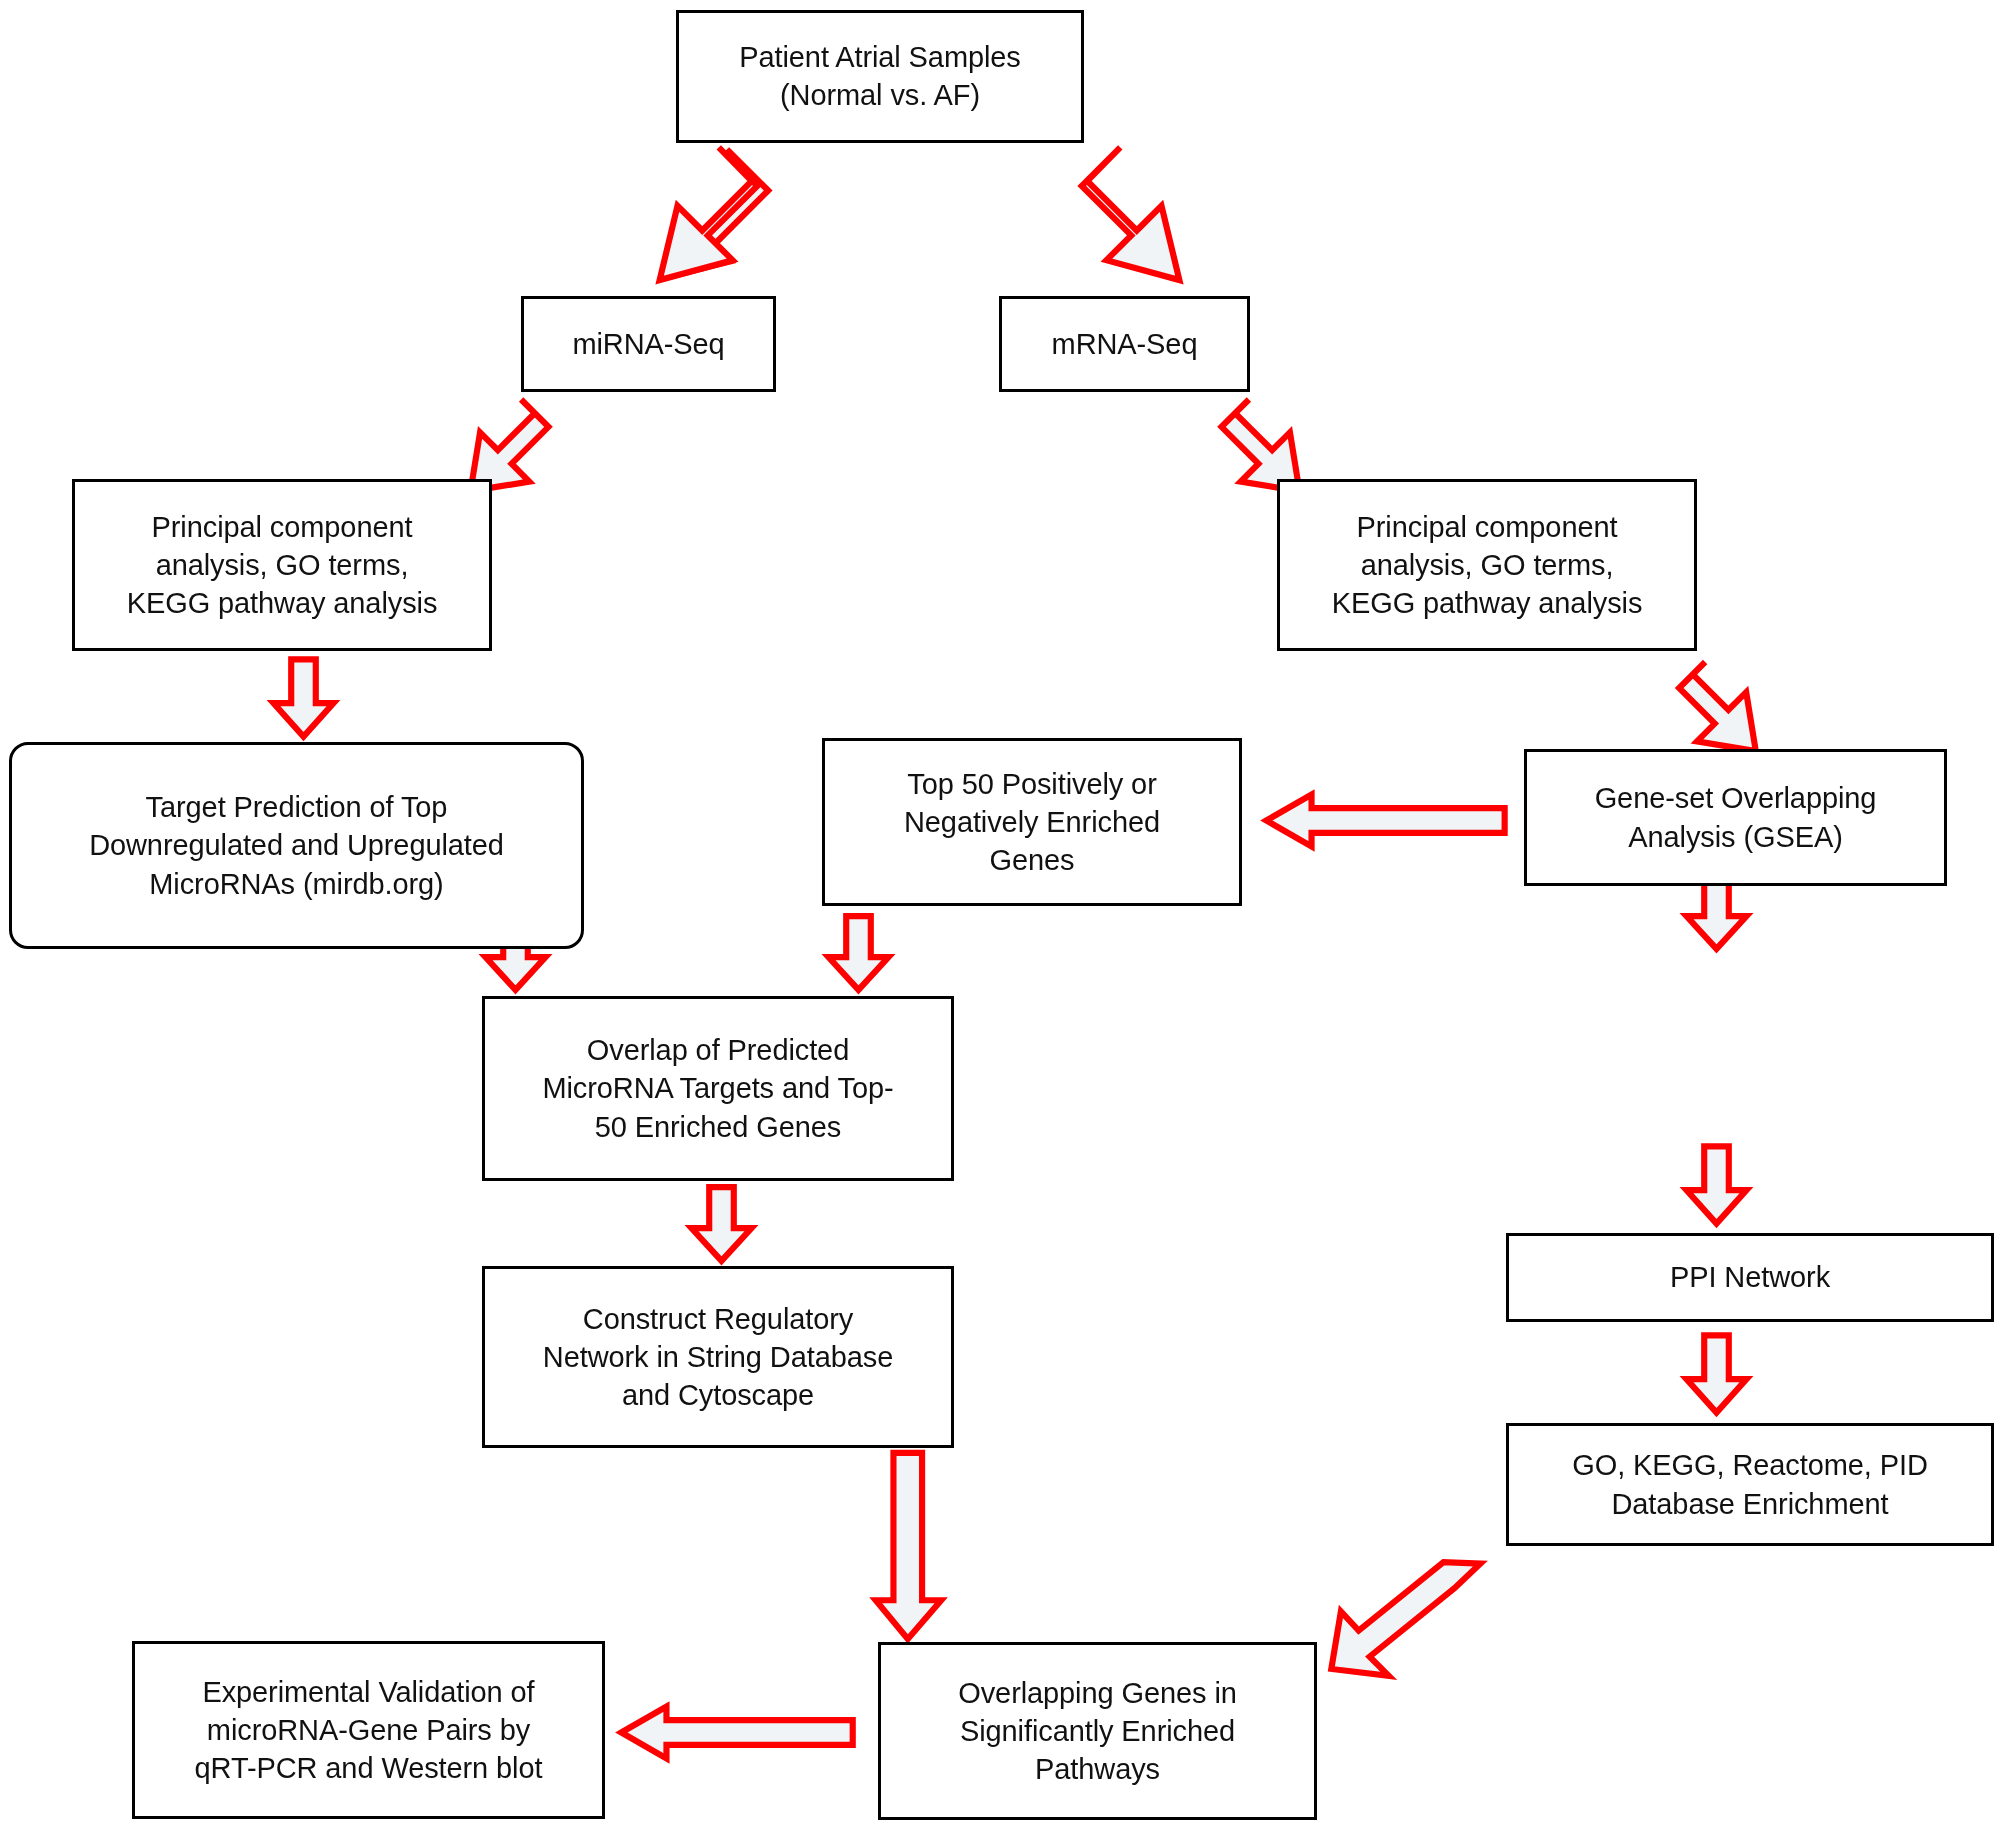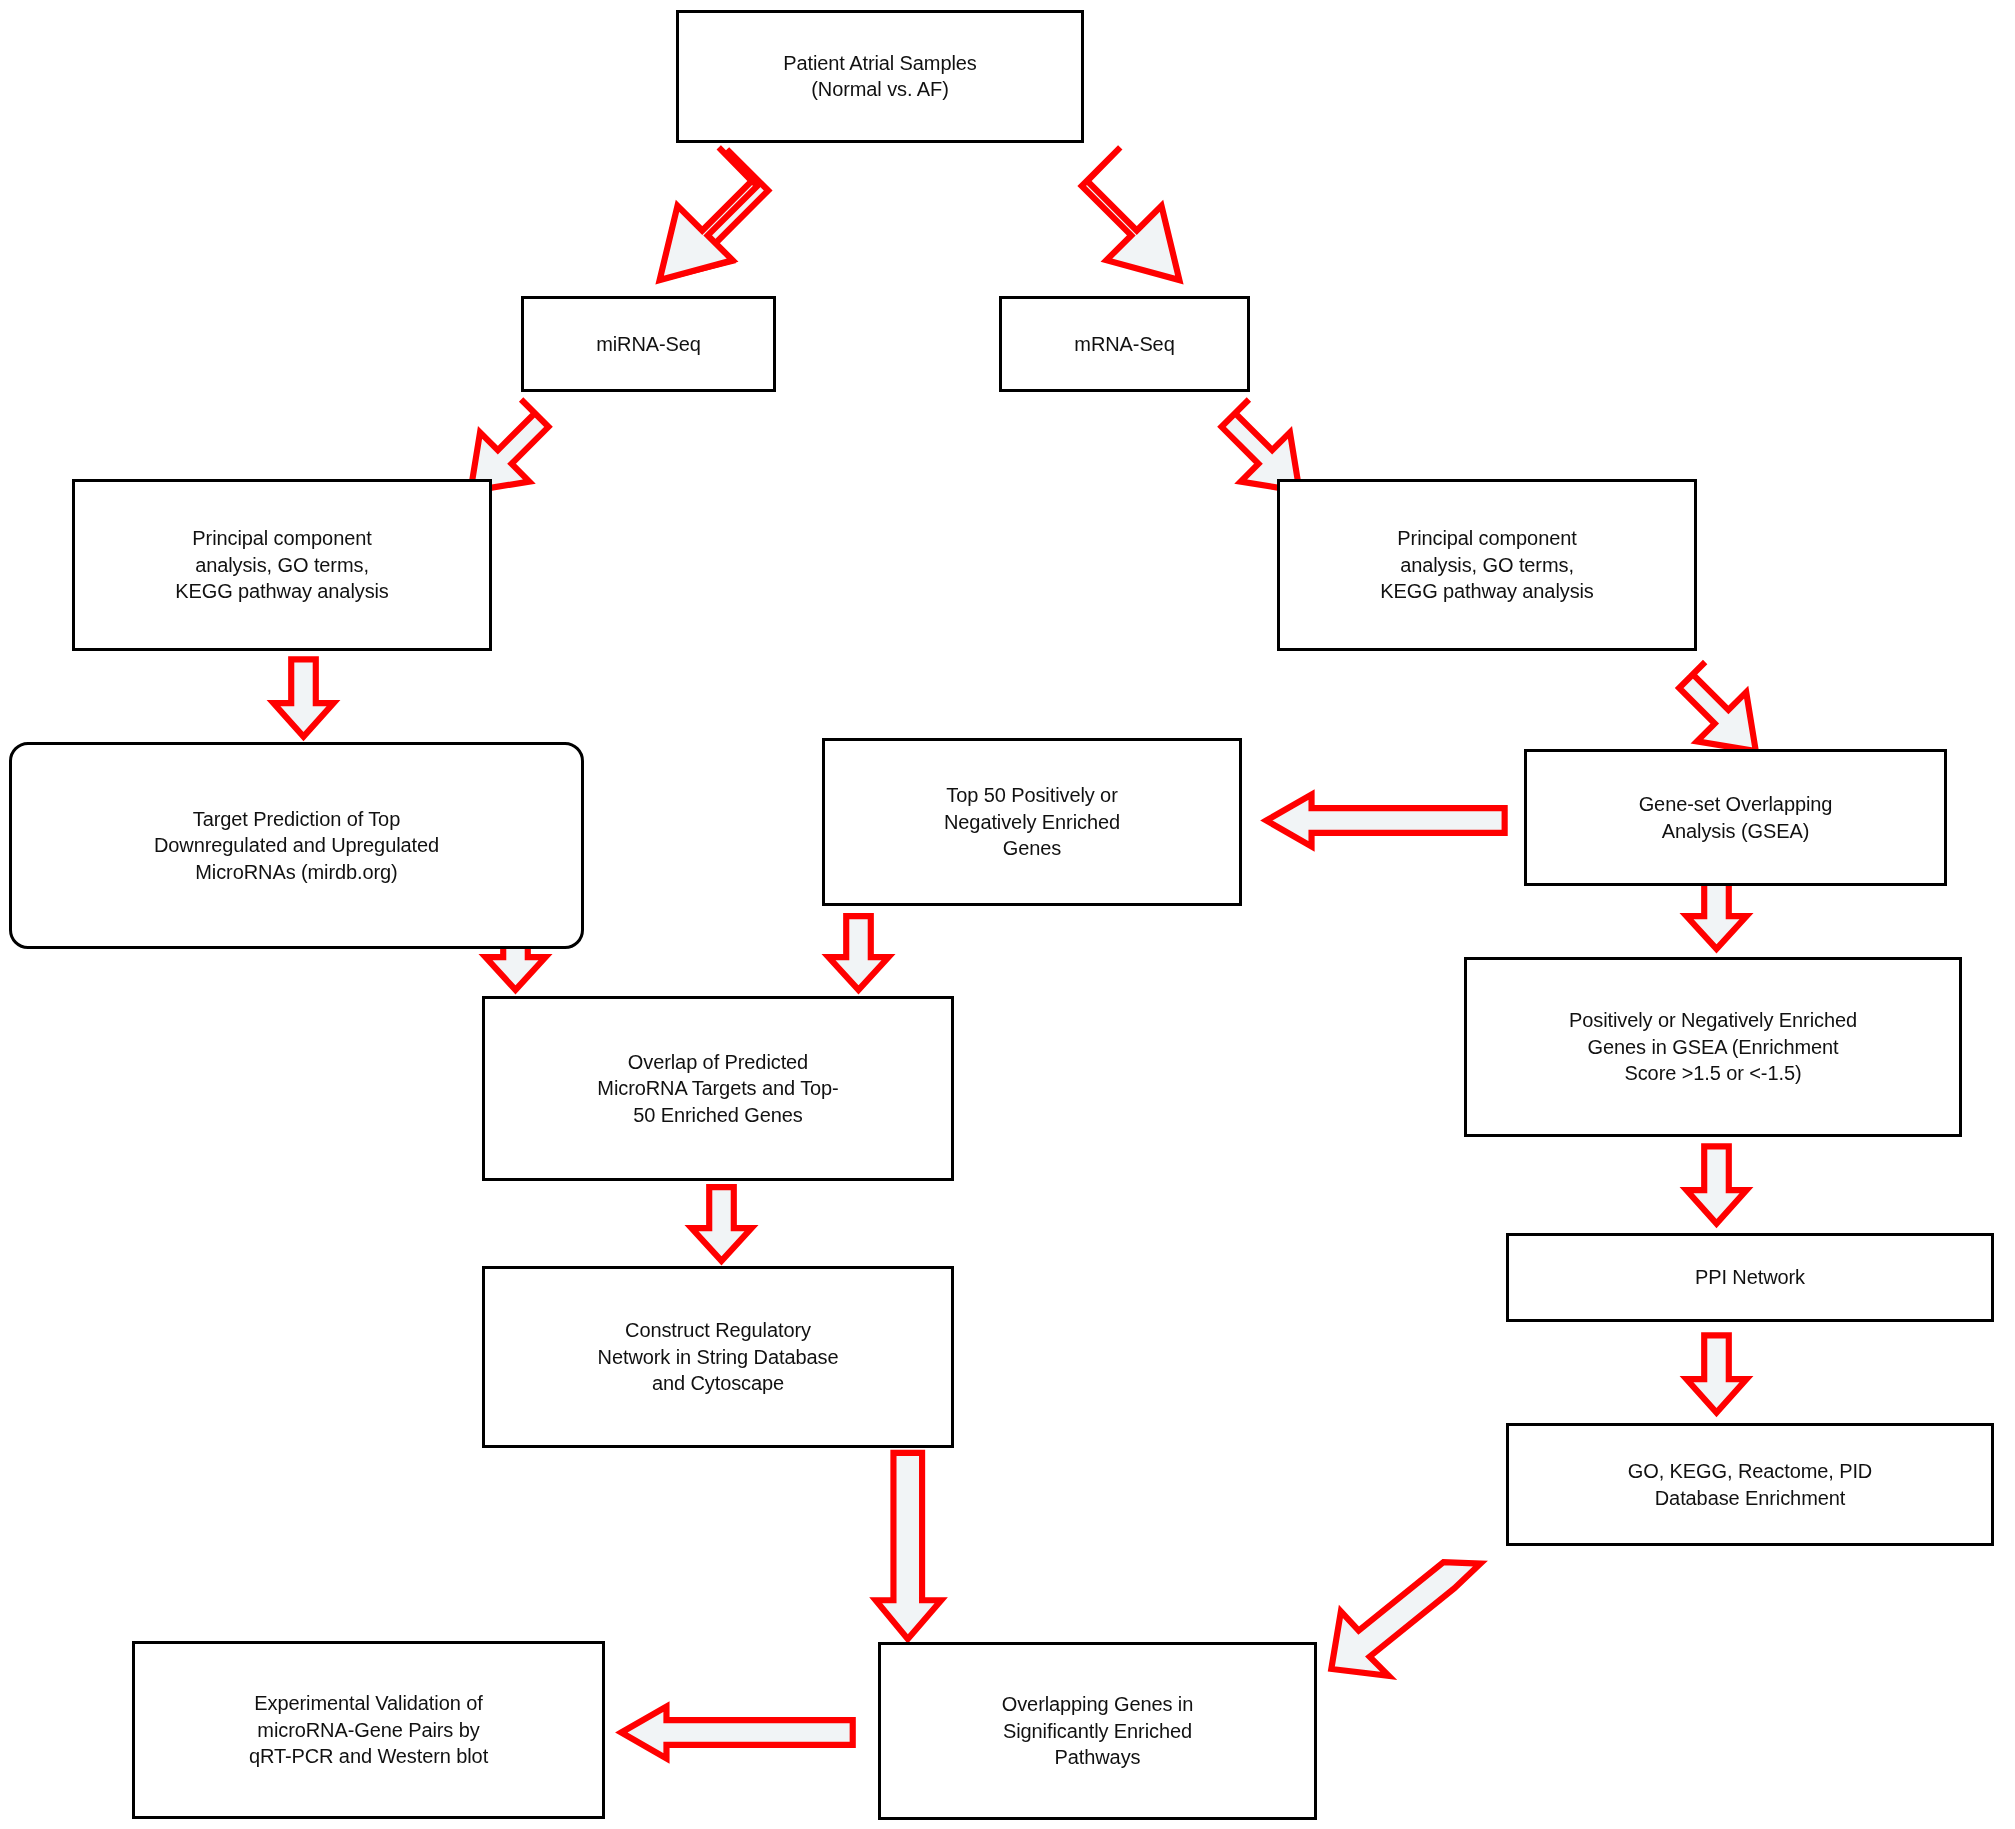--- a/index.html
+++ b/index.html
@@ -19,21 +19,21 @@
   .node {
     position: absolute;
     box-sizing: border-box;
     background: #ffffff;
     border: 3.4px solid #000000;
     display: flex;
     align-items: center;
     justify-content: center;
     text-align: center;
     color: #111111;
-    font-size: 20px;
+    font-size: 29px;
     line-height: 1.32;
     letter-spacing: -0.1px;
     padding: 4.1px 9.6px;
     white-space: pre-line;
   }
   .arrow-svg {
     position: absolute;
     overflow: visible;
     pointer-events: none;
   }
@@ -135,23 +135,20 @@
 Downregulated and Upregulated
 MicroRNAs (mirdb.org)</div>
 
   <div class="node" style="left:822px; top:738px; width:420px; height:168px;">Top 50 Positively or
 Negatively Enriched
 Genes</div>
 
   <div class="node" style="left:1524px; top:749px; width:423px; height:137px;">Gene-set Overlapping
 Analysis (GSEA)</div>
 
-  <div class="node" style="left:1464px; top:957px; width:498px; height:180px;">Positively or Negatively Enriched
-Genes in GSEA (Enrichment
-Score &gt;1.5 or &lt;-1.5)</div>
 
   <div class="node" style="left:482px; top:996px; width:472px; height:185px;">Overlap of Predicted
 MicroRNA Targets and Top-
 50 Enriched Genes</div>
 
   <div class="node" style="left:1506px; top:1233px; width:488px; height:89px;">PPI Network</div>
 
   <div class="node" style="left:482px; top:1266px; width:472px; height:182px;">Construct Regulatory
 Network in String Database
 and Cytoscape</div>

